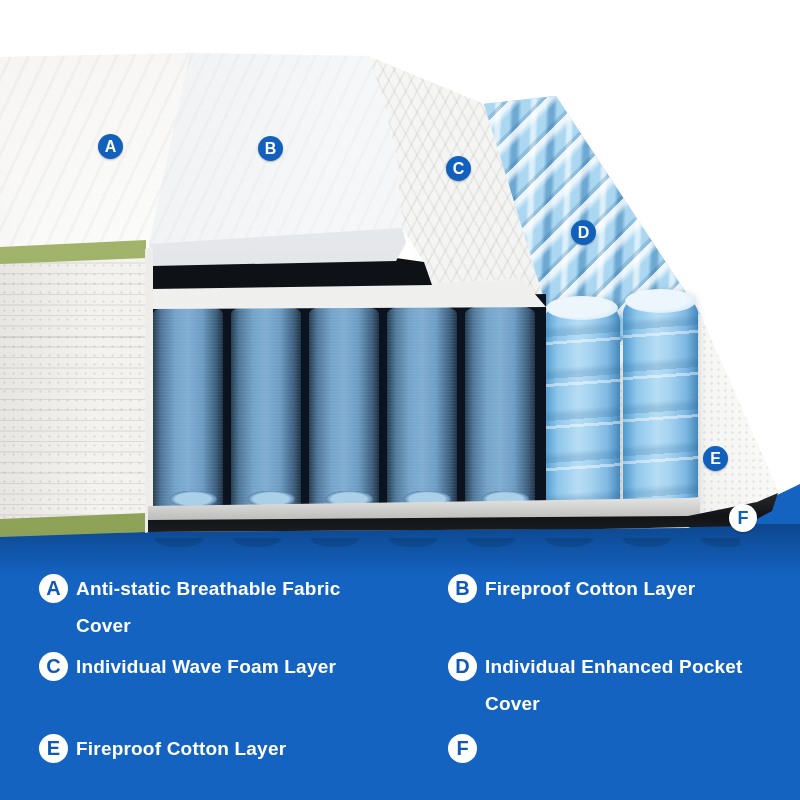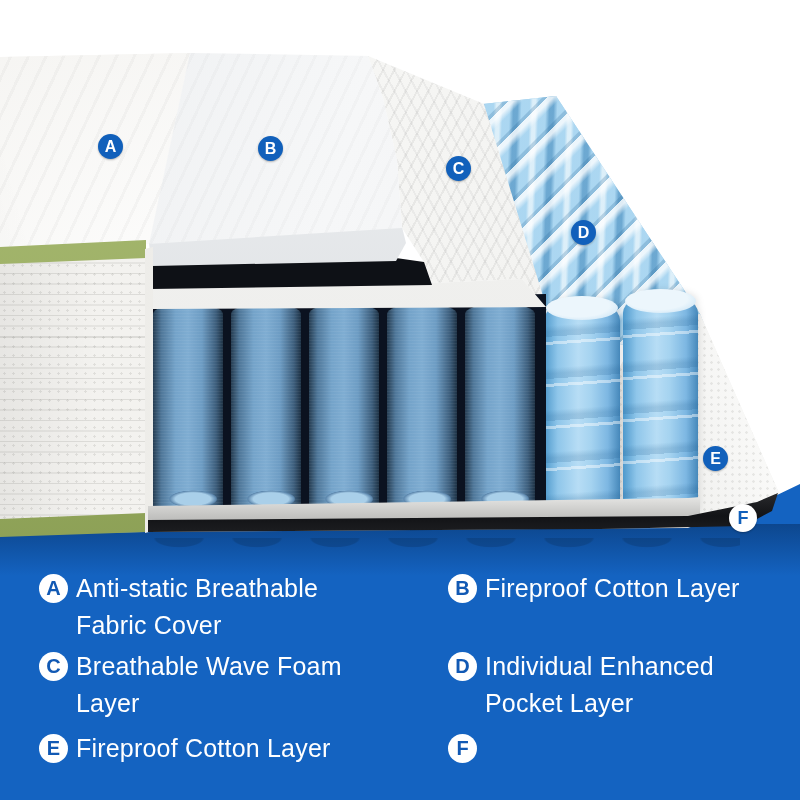--- a/index.html
+++ b/index.html
@@ -179,21 +179,21 @@
   .legend-item{position:absolute;display:flex;gap:8px;color:#fff;z-index:40;}
   .li-a{left:39px;top:570px;} .li-b{left:448px;top:570px;}
   .li-c{left:39px;top:648px;} .li-d{left:448px;top:648px;}
   .li-e{left:39px;top:730px;} .li-f{left:448px;top:730px;}
   .legend-badge{
     flex:0 0 29px;width:29px;height:29px;margin-top:4px;border-radius:50%;
     background:#ffffff;color:#1159b4;font-weight:bold;font-size:20px;
     display:flex;align-items:center;justify-content:center;
   }
   .legend-text{
-    font-size:25px;line-height:37px;font-weight:400;max-width:268px;
+    font-size:19px;line-height:37px;font-weight:700;max-width:268px;
     letter-spacing:.2px;
   }
 </style>
 </head>
 <body>
 
 <div class="scene">
 
   <div class="blue-panel">
     <div class="top-shade"></div>
@@ -241,25 +241,25 @@
   <div class="legend-item li-a">
     <div class="legend-badge">A</div>
     <div class="legend-text">Anti-static Breathable Fabric Cover</div>
   </div>
   <div class="legend-item li-b">
     <div class="legend-badge">B</div>
     <div class="legend-text">Fireproof Cotton Layer</div>
   </div>
   <div class="legend-item li-c">
     <div class="legend-badge">C</div>
-    <div class="legend-text">Breathable Wave Foam Layer</div>
+    <div class="legend-text">Individual Wave Foam Layer</div>
   </div>
   <div class="legend-item li-d">
     <div class="legend-badge">D</div>
-    <div class="legend-text">Individual Enhanced Pocket Layer</div>
+    <div class="legend-text">Individual Enhanced Pocket Cover</div>
   </div>
   <div class="legend-item li-e">
     <div class="legend-badge">E</div>
     <div class="legend-text">Fireproof Cotton Layer</div>
   </div>
   <div class="legend-item li-f">
     <div class="legend-badge">F</div>
   </div>
 
 </div>

